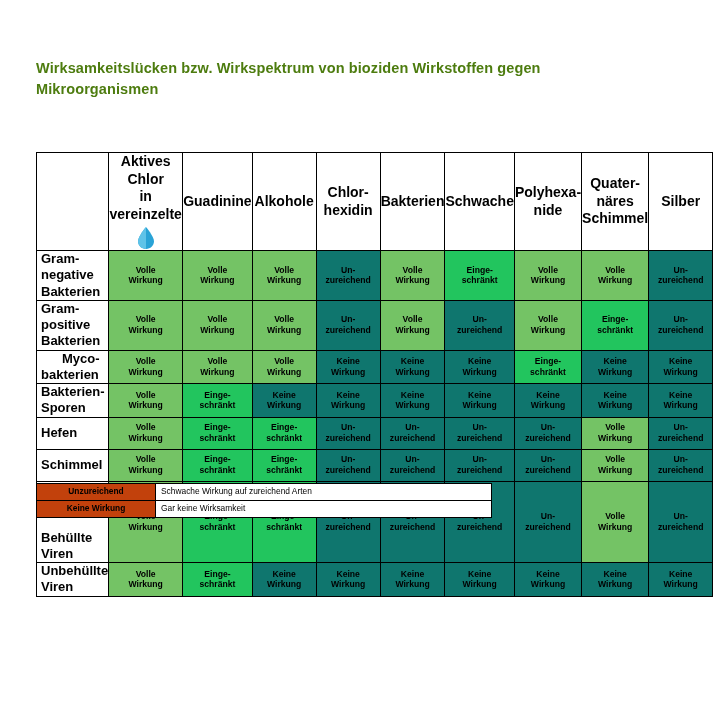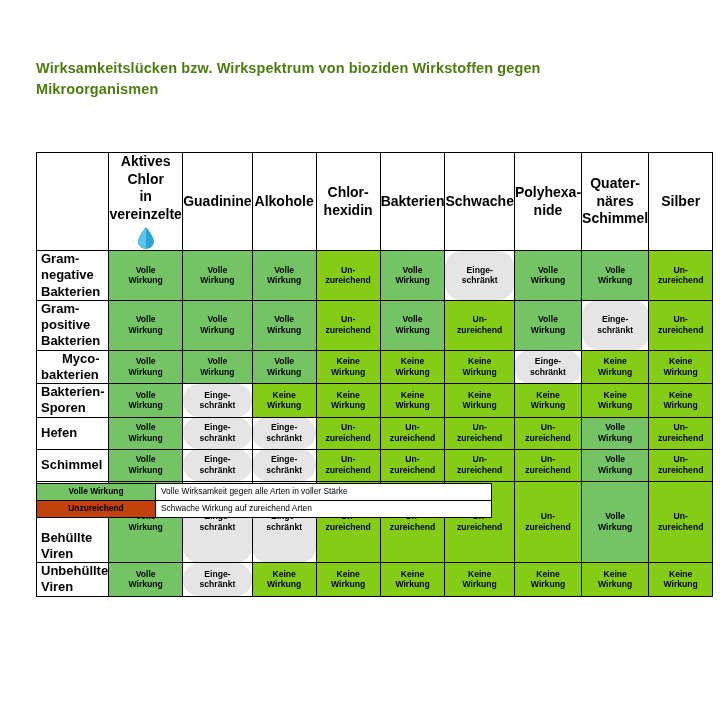--- a/index.html
+++ b/index.html
@@ -61,22 +61,22 @@
     text-align: left;
     padding-left: 4px;
     background: #ffffff;
     font-size: 13px;
     height: 31px;
   }
   table.matrix tbody td.cell {
     height: 31px;
   }
   .v-green  { background: #74c365; color: #000000; }
-  .v-yellow { background: #e5e5e5; color: #000000; border-radius: 16px; }
-  .v-red    { background: #84cc16; color: #000000; }
+  .v-yellow { background: #22c55e; color: #000000; }
+  .v-red    { background: #0f766e; color: #000000; }
   .cell .txt1, .cell .txt2 { display: block; }
 
   
   .drop-wrap {
     display: block;
     margin: 3px auto 0 auto;
     width: 22px;
     height: 24px;
   }
 
@@ -510,23 +510,23 @@
             <span class="txt1">Keine</span>
             <span class="txt2">Wirkung</span>
           </td>
         </tr>
       </tbody>
   </table>
 
   <table class="legend">
     <tbody id="legend-body">
         <tr>
-          <td class="key k-green">Volle Wirkung</td>
-          <td class="desc">Volle Wirksamkeit gegen alle Arten in voller Stärke</td>
-        </tr>
-        <tr>
           <td class="key k-red">Unzureichend</td>
           <td class="desc">Schwache Wirkung auf zureichend Arten</td>
         </tr>
+        <tr>
+          <td class="key k-red">Keine Wirkung</td>
+          <td class="desc">Gar keine Wirksamkeit</td>
+        </tr>
       </tbody>
   </table>
 
 </div>
 
 </body></html>

